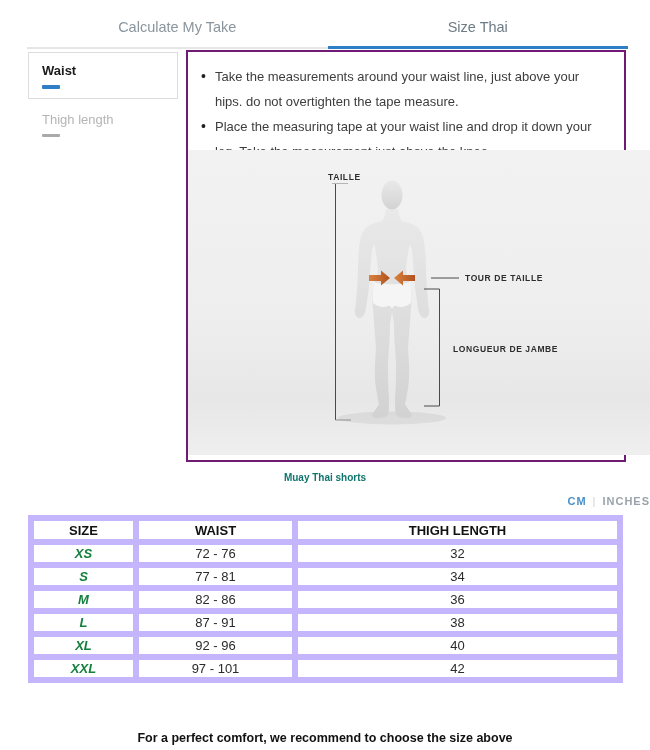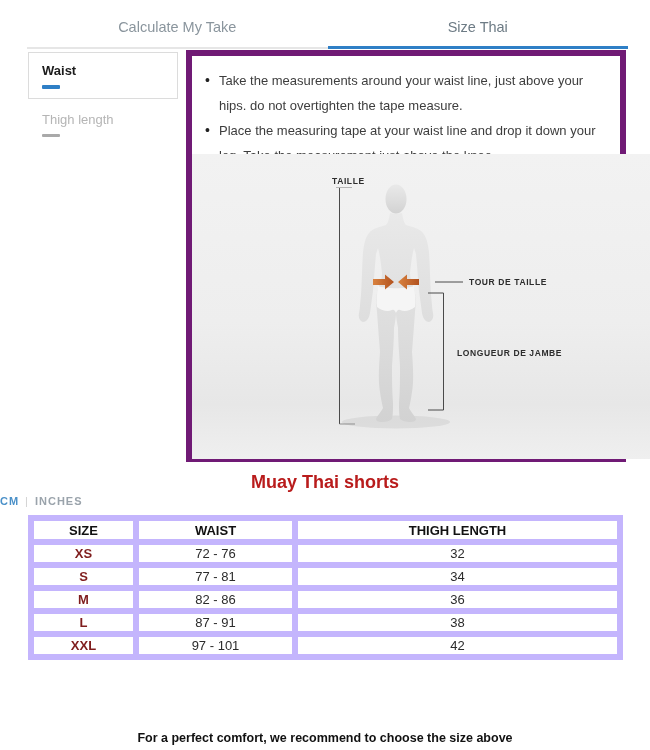--- a/index.html
+++ b/index.html
@@ -18,48 +18,48 @@
   .measure-item { position:absolute; left:28px; width:150px; background:#fff; }
   .measure-item.selected { top:52px; border:1px solid #dcdcdc; padding:10px 13px 9px; }
   .measure-item.unselected { top:102px; padding:10px 14px 9px; }
   .measure-label { font-size:13px; color:#1c1c1c; font-weight:bold; }
   .measure-item.unselected .measure-label { color:#b5b5b5; font-weight:normal; }
   .measure-bar { width:18px; height:4px; background:#2e7fc6; margin-top:7px; border-radius:1px; }
   .measure-item.unselected .measure-bar { background:#a9a9a9; height:3px; }
 
   
   .content-box { position:absolute; left:186px; top:50px; width:440px; height:412px;
-                 border:6px solid #701a75; background:#fff; }
+                 border:2px solid #701a75; background:#fff; }
   .bullets { padding:12px 16px 6px 13px; }
   .bullets li { list-style:none; position:relative; padding-left:14px;
                 font-size:13px; line-height:25px; color:#3d3d3d; }
   .bullets li::before { content:"•"; position:absolute; left:0; top:0; color:#222; font-size:14px; }
 
   .figure-panel { position:absolute; left:0; top:98px; width:519px; height:305px;
                   background:linear-gradient(180deg,#f2f2f2 0%,#eeeeee 55%,#e7e7e7 82%,#efefef 100%); }
   .figure-panel svg { display:block; width:434px; height:305px; }
   .anno-text { font-size:8.5px; font-weight:bold; letter-spacing:0.6px; fill:#2d2d2d;
                font-family:"Liberation Sans", sans-serif; }
 
   
   .product-title { position:absolute; top:472px; left:0; width:650px; text-align:center;
-                   font-size:18px; font-weight:bold; color:#b91c1c; }
-  .units { position:absolute; top:495px; left:0; width:650px; text-align:left;
+                   font-size:10px; font-weight:bold; color:#0f766e; }
+  .units { position:absolute; top:495px; left:0; width:650px; text-align:right;
            font-size:11px; letter-spacing:1px; font-weight:bold; }
   .unit-active { color:#4a90c8; cursor:pointer; }
   .unit-sep { color:#d0d0d0; font-weight:normal; margin:0 6px; }
   .unit-inactive { color:#9aa3ab; cursor:pointer; }
 
   
   .size-table { position:absolute; left:28px; top:515px; width:595px;
                 border-collapse:collapse; table-layout:fixed; }
   .size-table th, .size-table td { border:6px solid #c4b5fd; text-align:center;
                 height:23px; padding:0 18px; font-size:13px; color:#2b2b2b; background:#fff; }
   .size-table th { font-weight:bold; color:#111; height:24px; }
-  .size-table td.size-cell { font-weight:bold; color:#7f1d1d; }
+  .size-table td.size-cell { font-weight:bold; color:#15803d;font-style:italic; }
   .col-size { width:105px; } .col-waist { width:159px; }
 
   .footer-note { position:absolute; top:731px; left:0; width:650px; text-align:center;
                  font-size:12.5px; font-weight:bold; color:#111; }
 </style>
 </head>
 <body>
 
 <div class="tabs">
   <div class="tab inactive">Calculate My Take</div>
@@ -208,20 +208,25 @@
       <td class="size-cell">M</td>
       <td>82 - 86</td>
       <td>36</td>
     </tr>
     <tr>
       <td class="size-cell">L</td>
       <td>87 - 91</td>
       <td>38</td>
     </tr>
     <tr>
+      <td class="size-cell">XL</td>
+      <td>92 - 96</td>
+      <td>40</td>
+    </tr>
+    <tr>
       <td class="size-cell">XXL</td>
       <td>97 - 101</td>
       <td>42</td>
     </tr>
   </tbody>
 </table>
 
 <div class="footer-note">For a perfect comfort, we recommend to choose the size above</div>
 
 </body></html>

